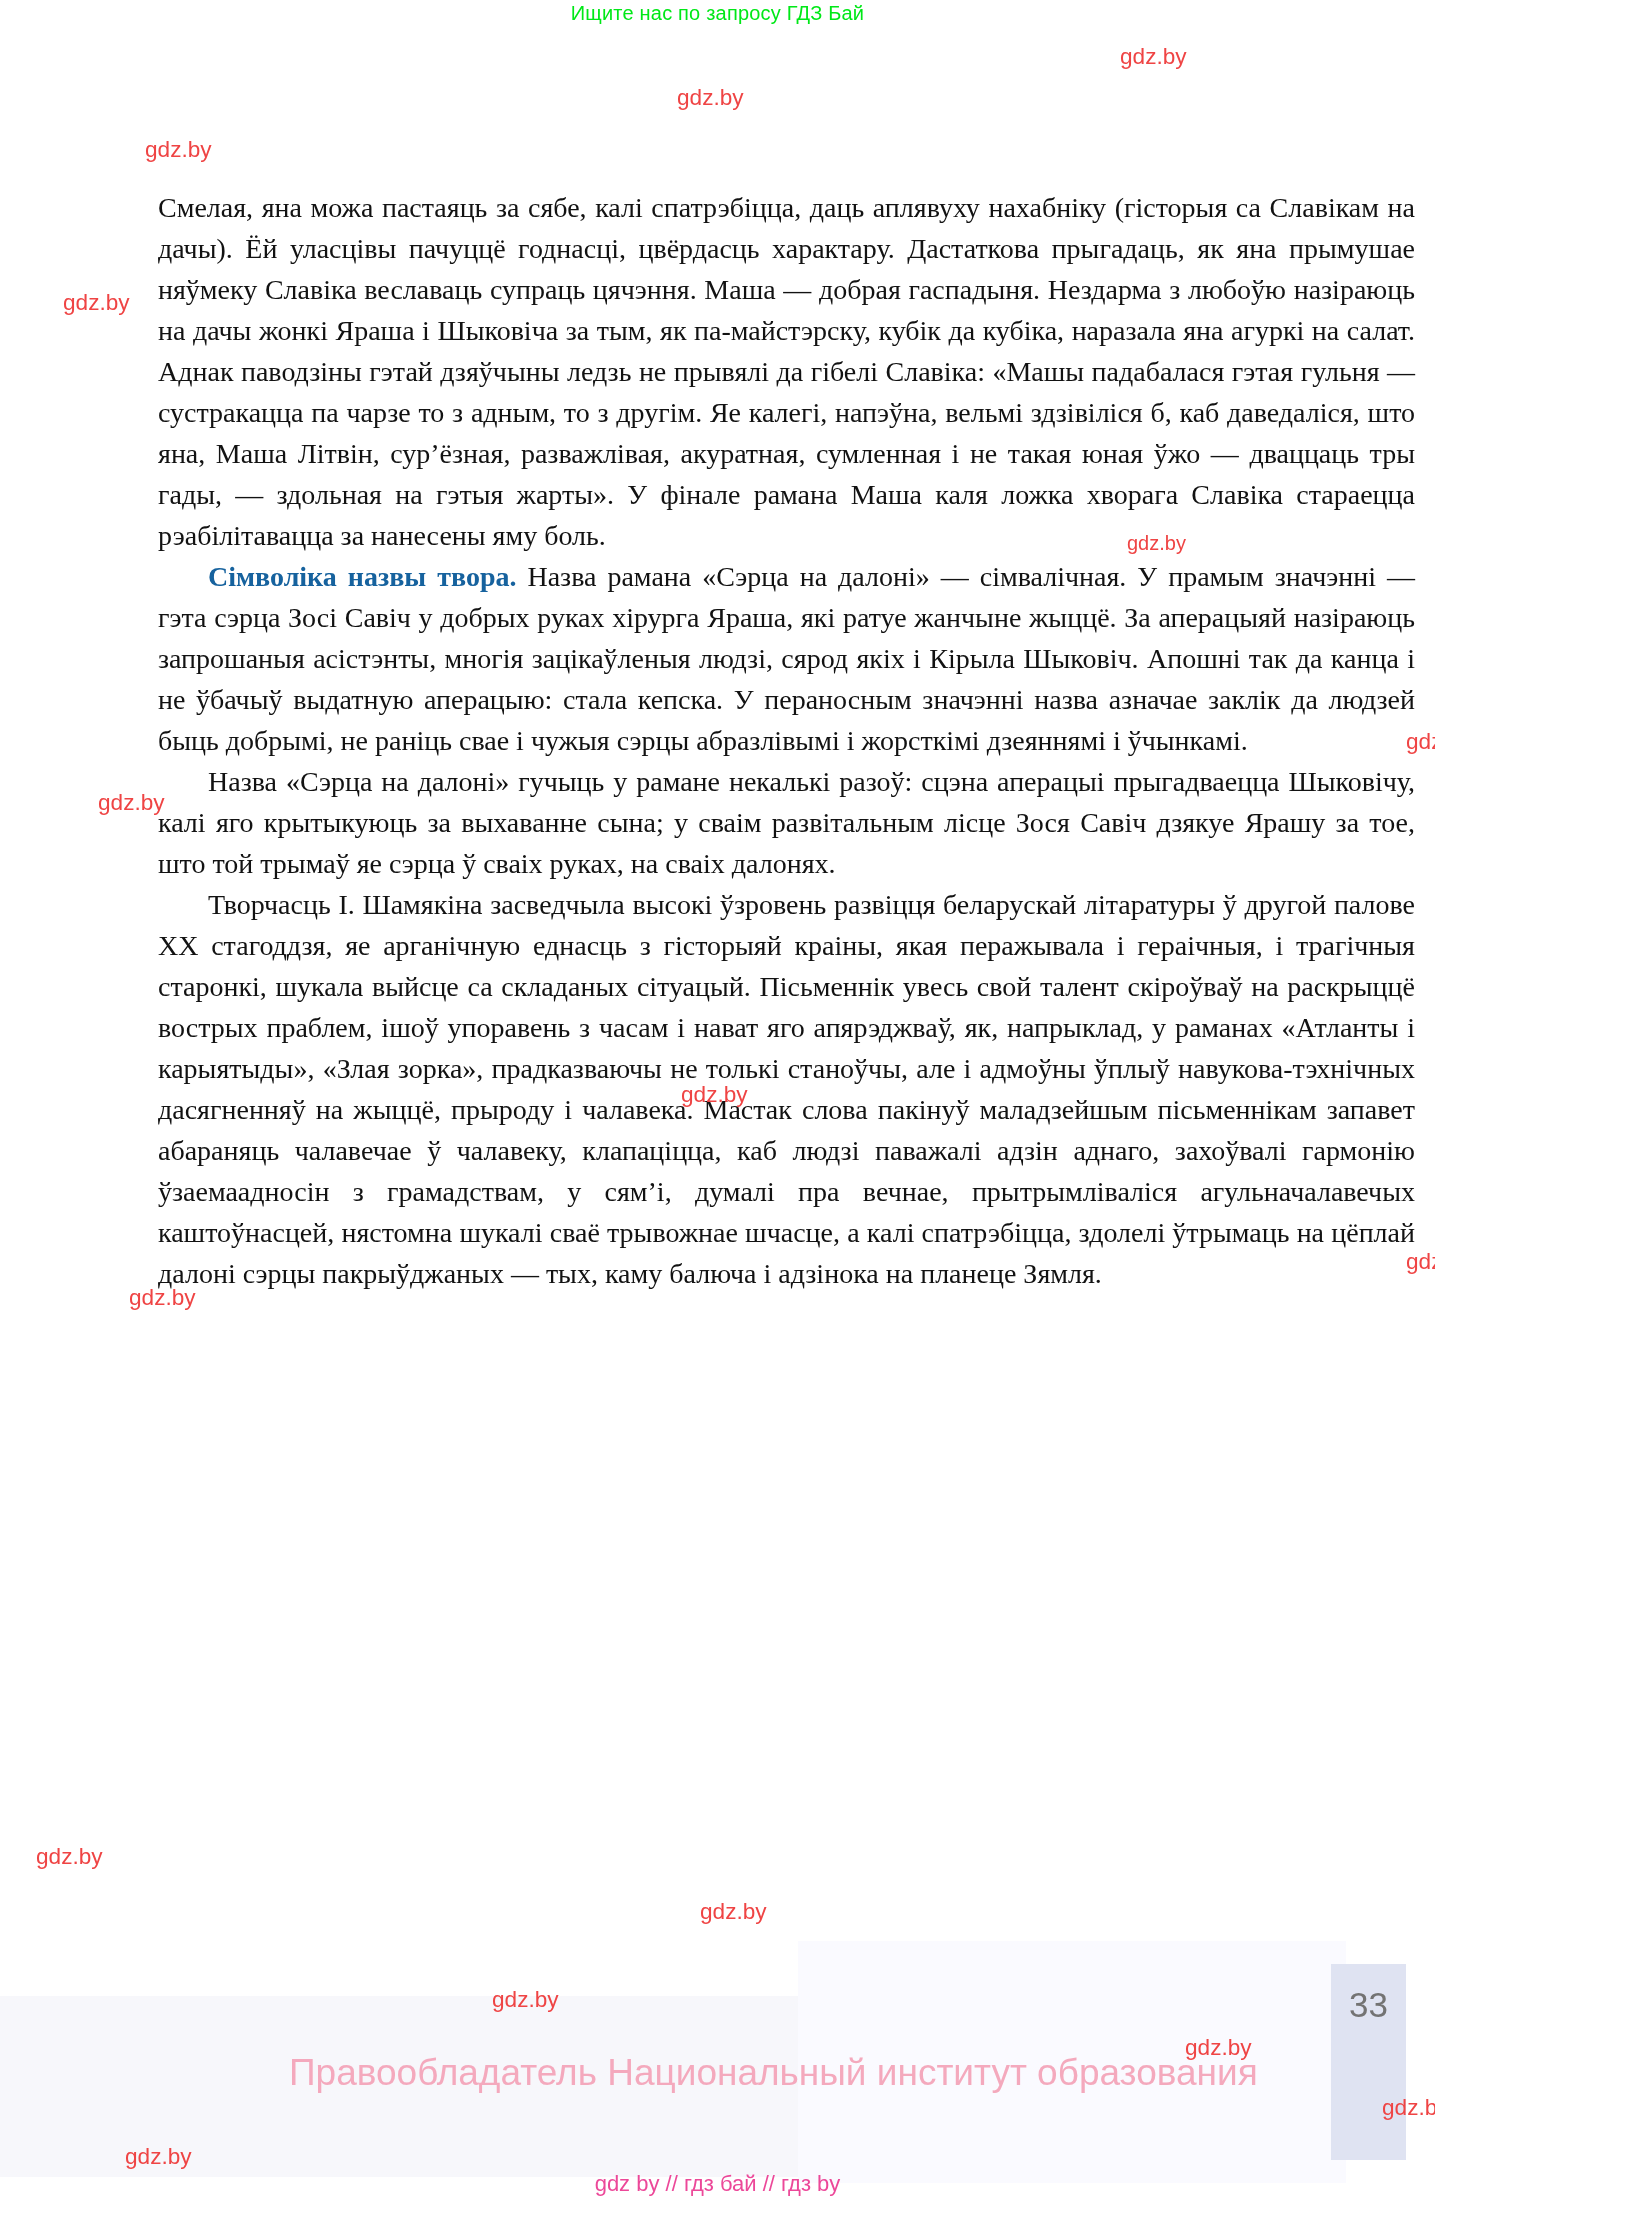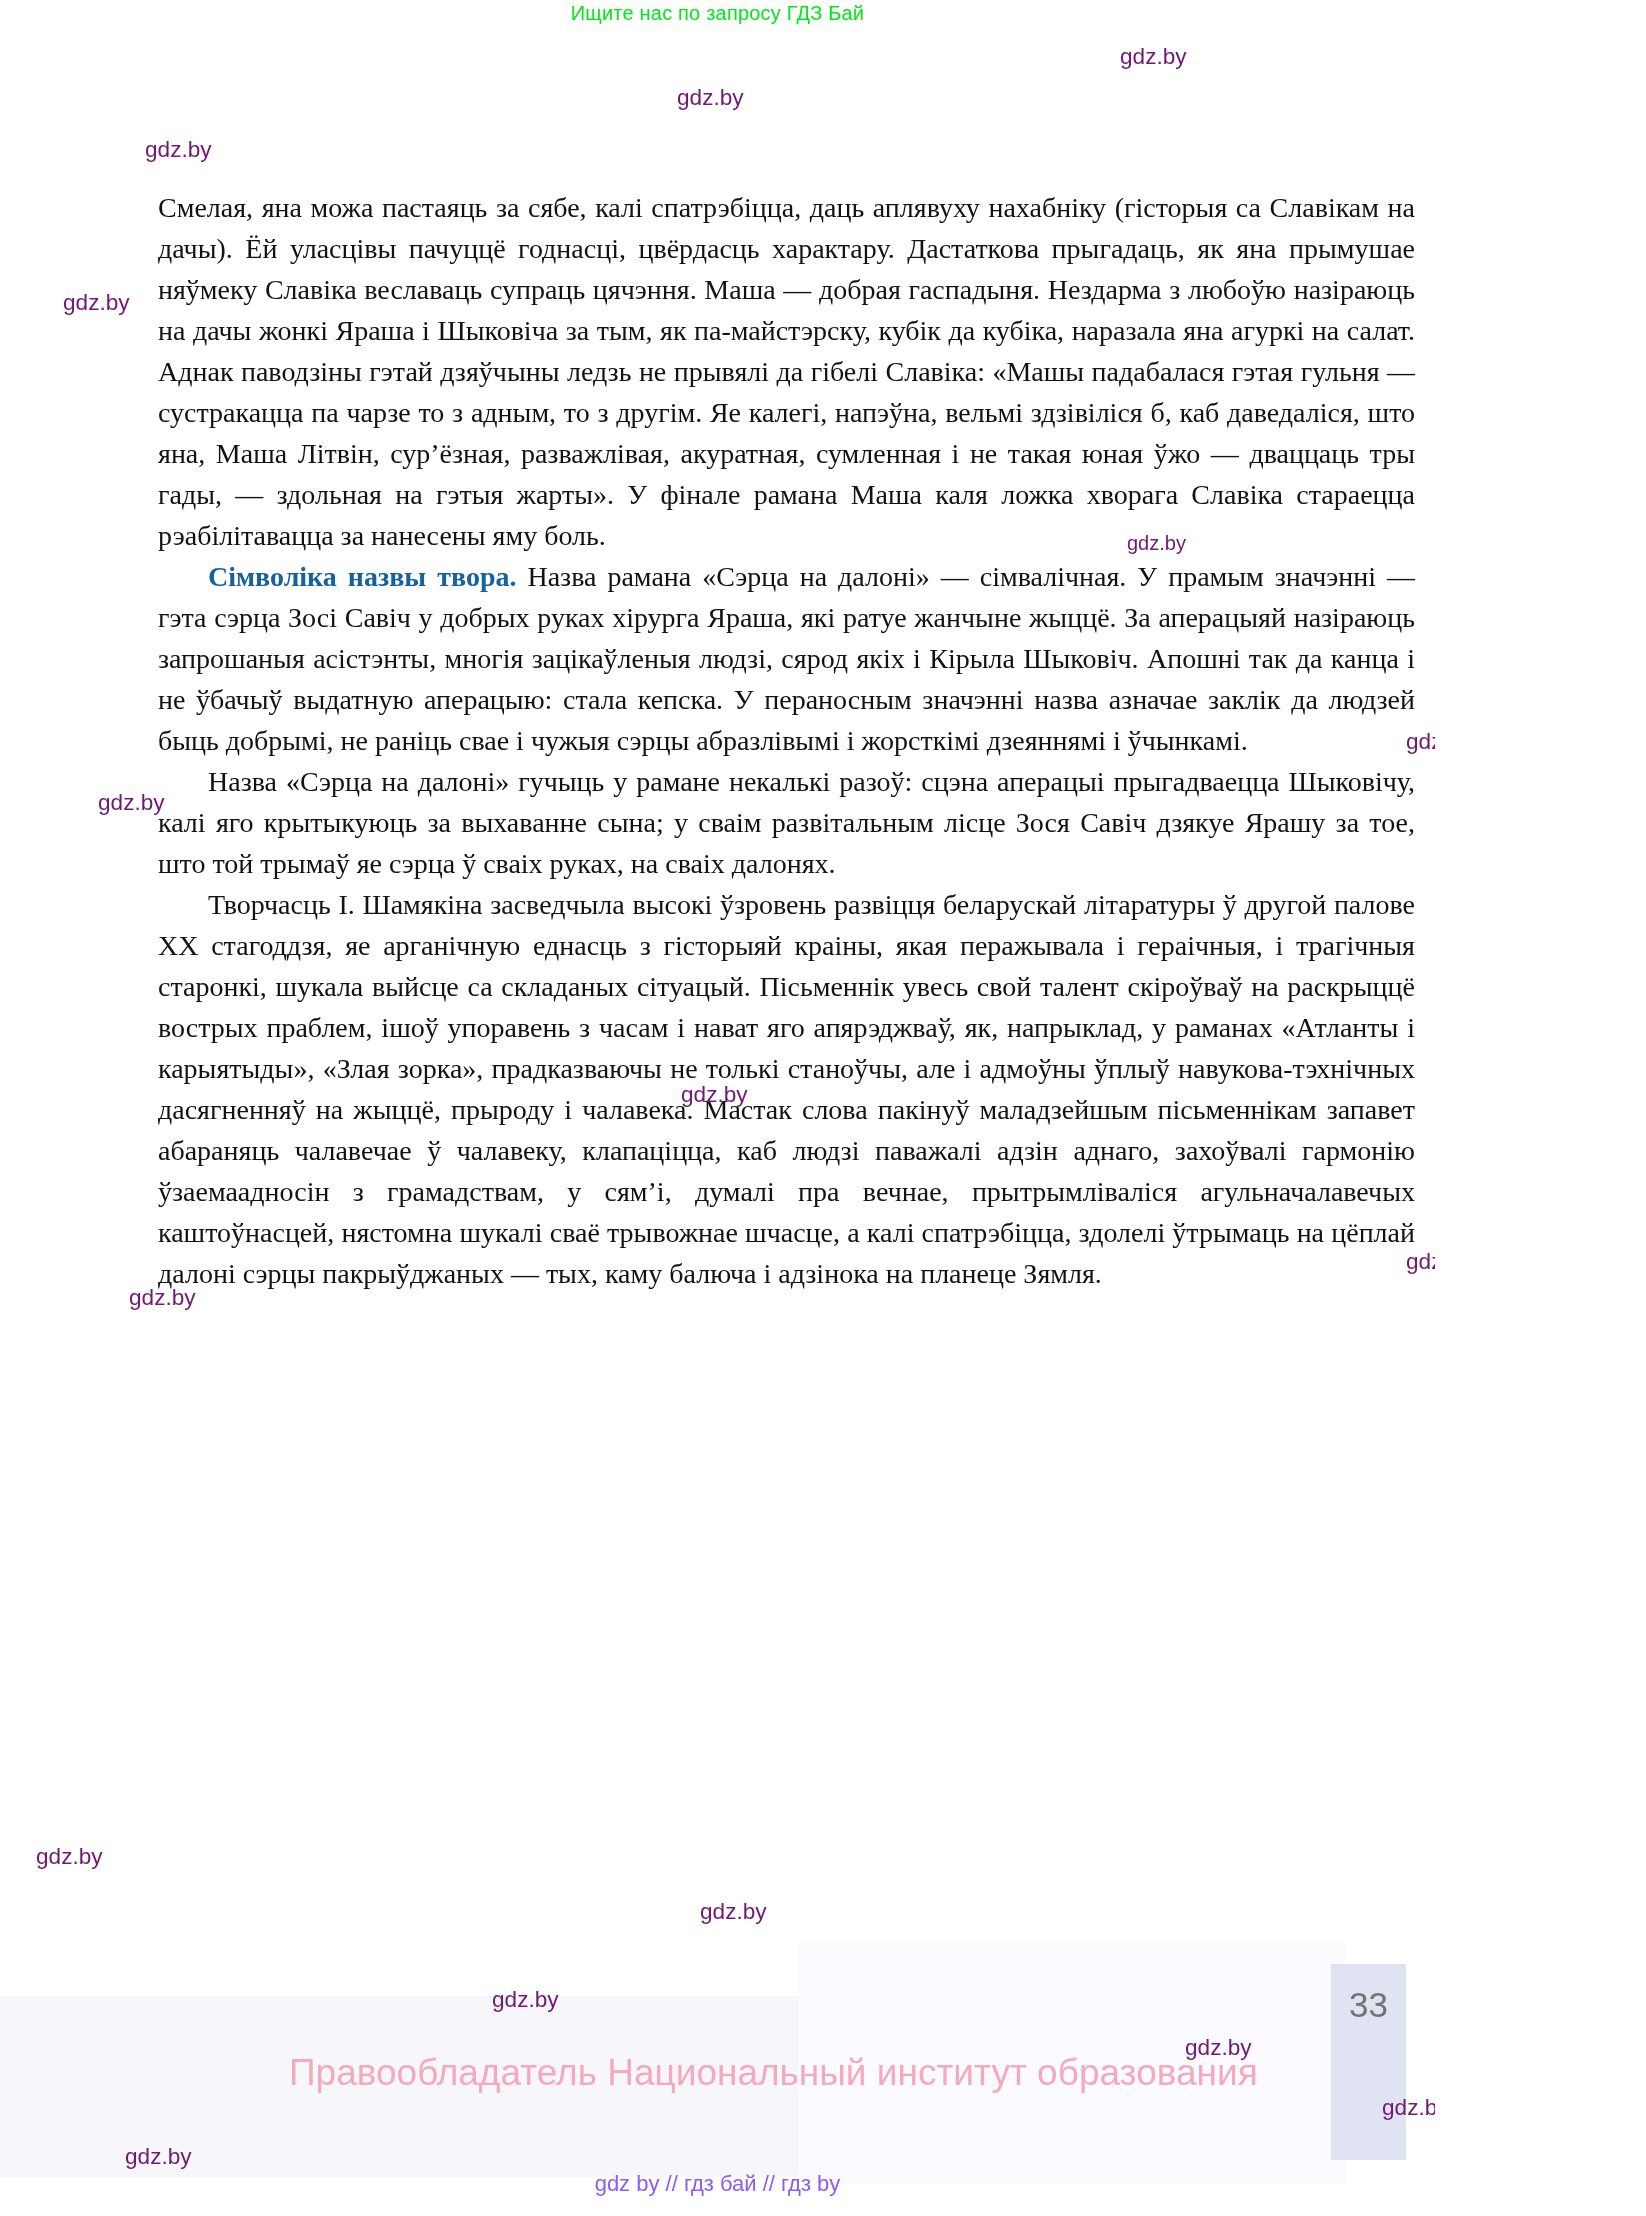--- a/index.html
+++ b/index.html
@@ -55,21 +55,21 @@
     color: #16629e;
     font-weight: bold;
     margin-top: 36px;
   }
 
   
   .wm {
     position: absolute;
     font-family: "Liberation Sans", sans-serif;
     font-size: 22.6px;
-    color: #701a75;
+    color: #ef4444;
     white-space: nowrap;
     pointer-events: none;
   }
 
   
   .band {
     position: absolute;
     pointer-events: none;
   }
   .band-a {
@@ -119,21 +119,21 @@
 
   
   .footer-links {
     position: absolute;
     left: 0;
     top: 2171px;
     width: 100%;
     text-align: center;
     font-family: "Liberation Sans", sans-serif;
     font-size: 22px;
-    color: #8b5cf6;
+    color: #ec4899;
     white-space: nowrap;
   }
 </style>
 </head>
 <body>
 
 <div class="page">
 
   <div class="promo-banner">Ищите нас по запросу ГДЗ Бай</div>
 

